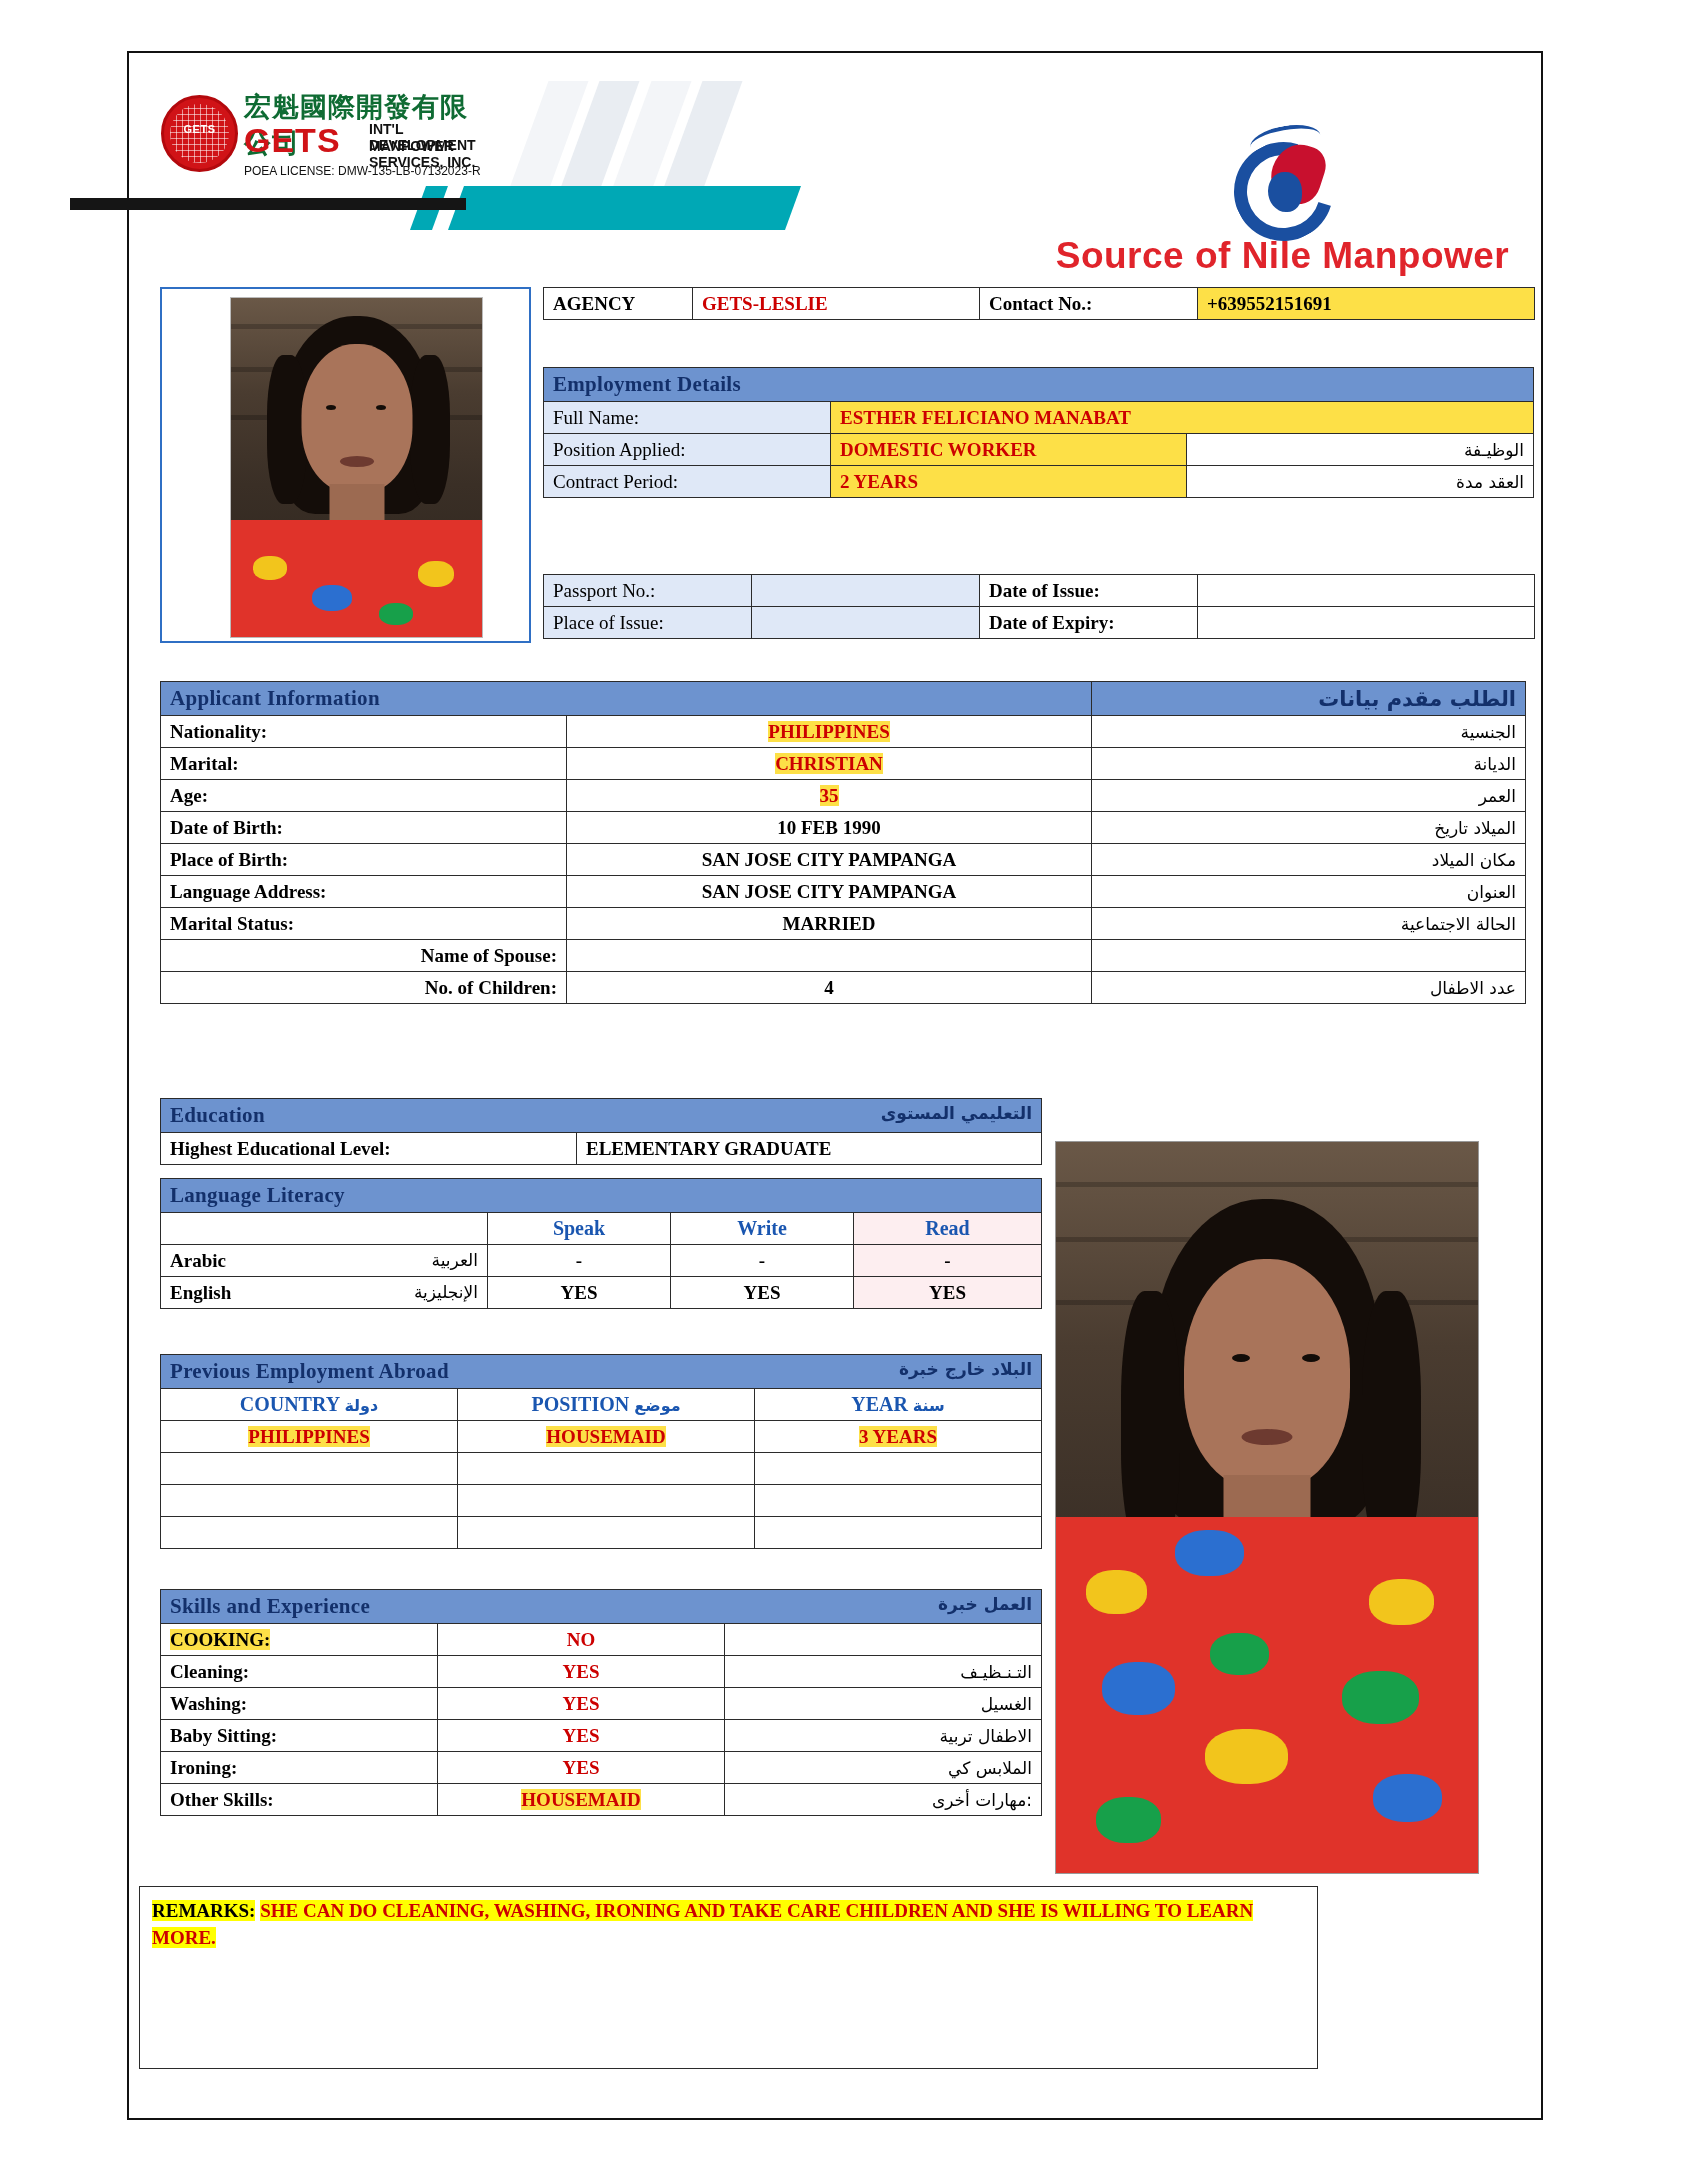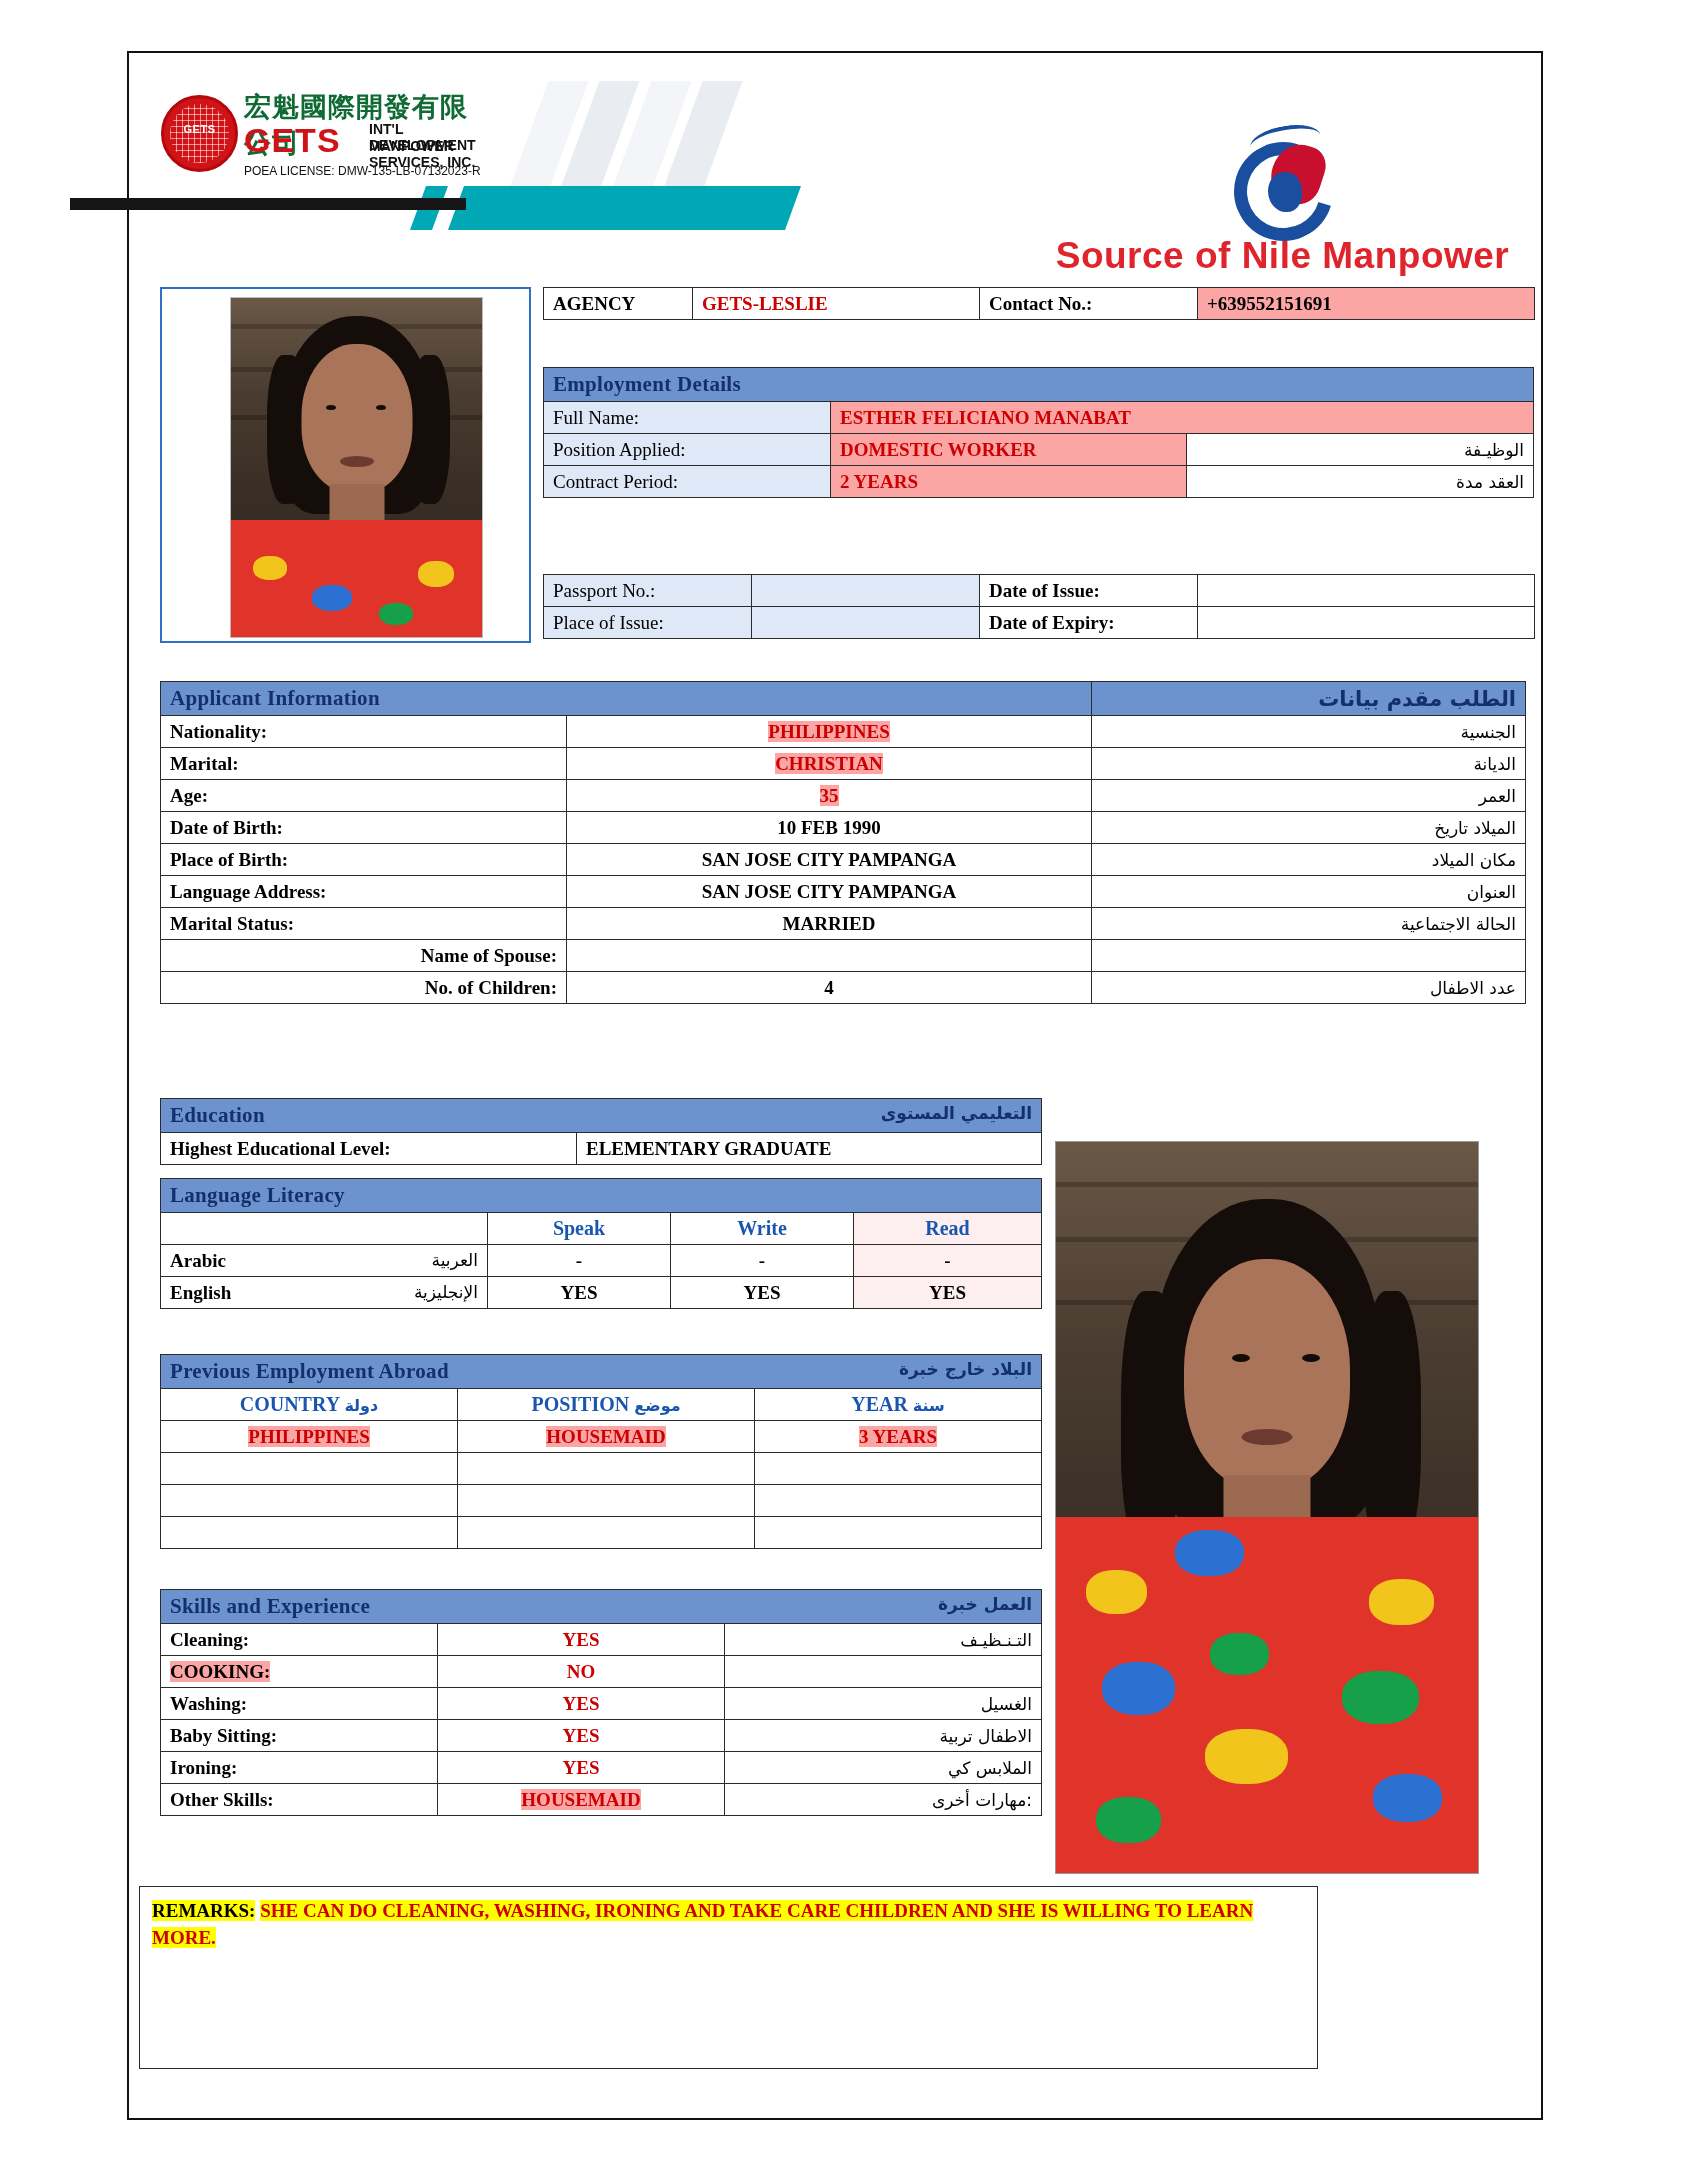--- a/index.html
+++ b/index.html
@@ -287,21 +287,21 @@
     background: #dfe8f7;
   }
   .lbl-plain {
     font-weight: bold;
     color: #000;
     background: #fff;
   }
   .val { background: #fff; }
   .val-blue { background: #dfe8f7; }
   .hl {
-    background: #fca5a5;
+    background: #fde047;
     font-weight: bold;
   }
   .red { color: #cc0000; }
   .center { text-align: center; }
   .right { text-align: right; }
   .ar {
     font-family: "DejaVu Sans", sans-serif;
     font-size: 17px;
     text-align: right;
     direction: rtl;
@@ -663,28 +663,28 @@
       </colgroup>
     <tbody>
       <tr>
         <td class="secthead" colspan="3">
           <span>Skills and Experience</span>
           <span class="ar-in">العمل خبرة</span>
         </td>
       </tr>
 
       <tr>
+        <td><span class="hl">COOKING:</span></td>
+        <td class="center red" style="font-weight:bold;">NO</td>
+        <td class="ar"></td>
+      </tr>
+      <tr>
         <td class="lbl-plain">Cleaning:</td>
         <td class="center red" style="font-weight:bold;">YES</td>
         <td class="ar">التـنـظيـف</td>
-      </tr>
-      <tr>
-        <td><span class="hl">COOKING:</span></td>
-        <td class="center red" style="font-weight:bold;">NO</td>
-        <td class="ar"></td>
       </tr>
       <tr>
         <td class="lbl-plain">Washing:</td>
         <td class="center red" style="font-weight:bold;">YES</td>
         <td class="ar">الغسيل</td>
       </tr>
       <tr>
         <td class="lbl-plain">Baby Sitting:</td>
         <td class="center red" style="font-weight:bold;">YES</td>
         <td class="ar">الاطفال تربية</td>

